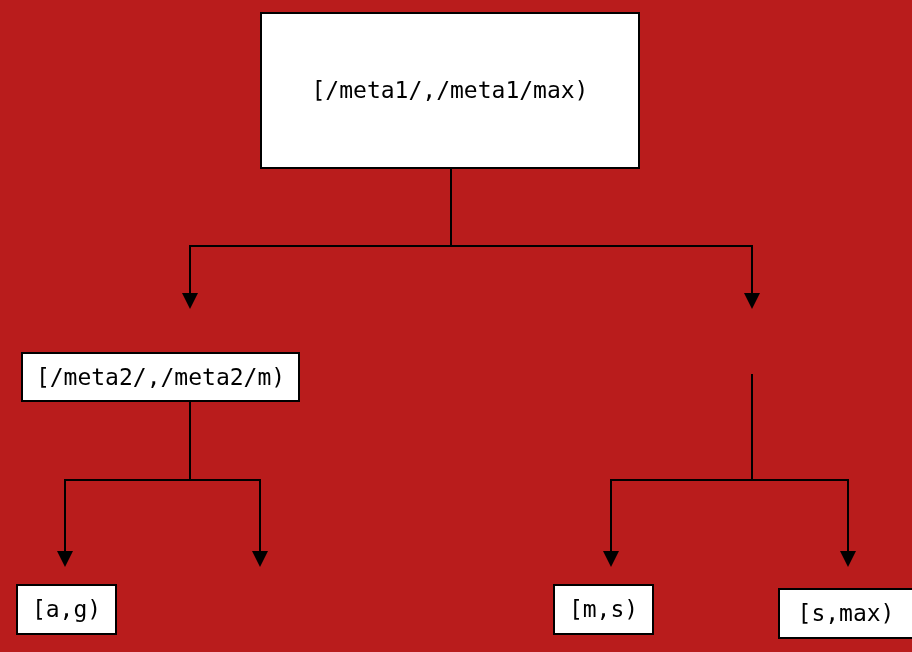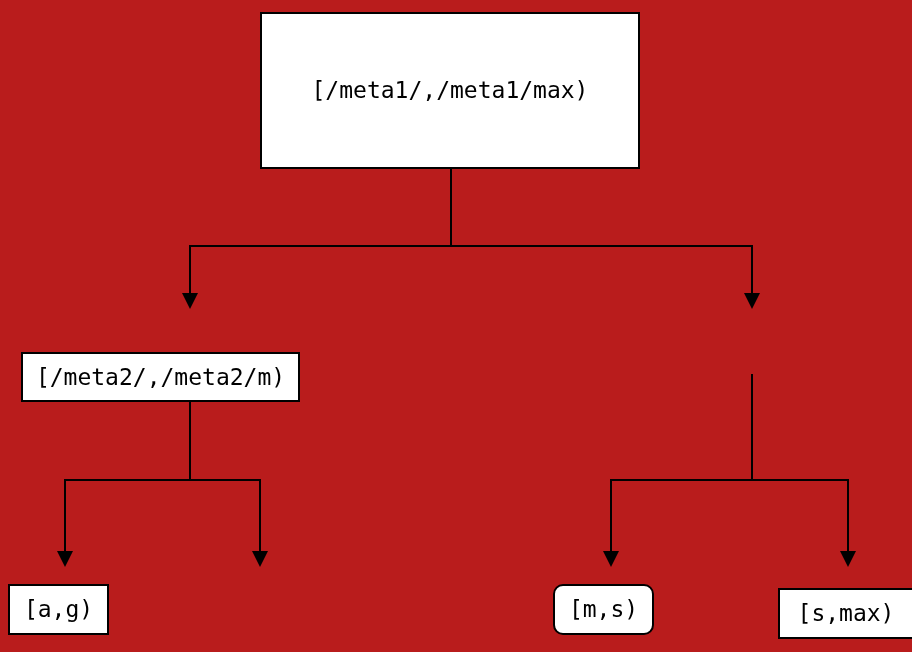--- a/index.html
+++ b/index.html
@@ -31,23 +31,23 @@
     align-items: center;
     justify-content: center;
     font-size: 23px;
     line-height: 1;
     color: #000000;
     white-space: pre;
   }
   .node-root       { left: 260px; top: 12px;  width: 380px; height: 157px; }
   .node-left-child { left: 21px;  top: 324px; width: 279px; height: 50px; margin-top: 28px; }
   .node-right-child{ left: 582px; top: 324px; width: 324px; height: 50px; }
-  .node-leaf-ag    { left: 8px;   top: 584px; width: 101px; height: 51px; }
+  .node-leaf-ag    { left: 16px;   top: 584px; width: 101px; height: 51px; }
   .node-leaf-gm    { left: 203px; top: 584px; width: 101px; height: 51px; }
-  .node-leaf-ms    { left: 553px; top: 584px; width: 101px; height: 51px; border-radius: 10px; }
+  .node-leaf-ms    { left: 553px; top: 584px; width: 101px; height: 51px; }
   .node-leaf-smax  { left: 778px; top: 588px; width: 136px; height: 51px; }
   .edge {
     stroke: #000000;
     stroke-width: 2;
   }
   .arrowhead {
     fill: #000000;
     stroke: none;
   }
 </style>

